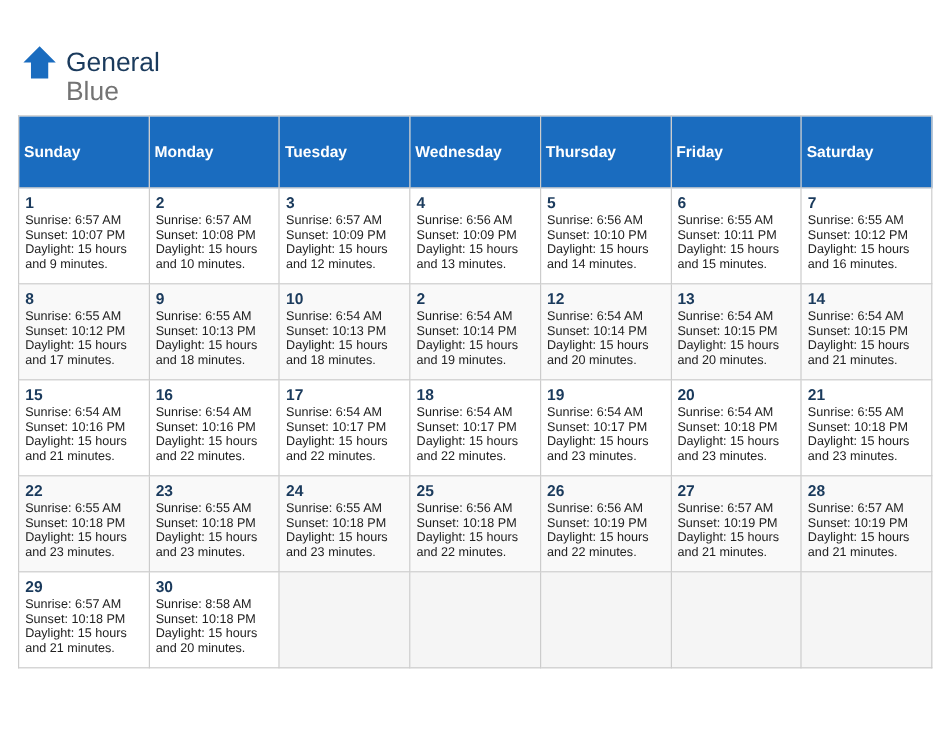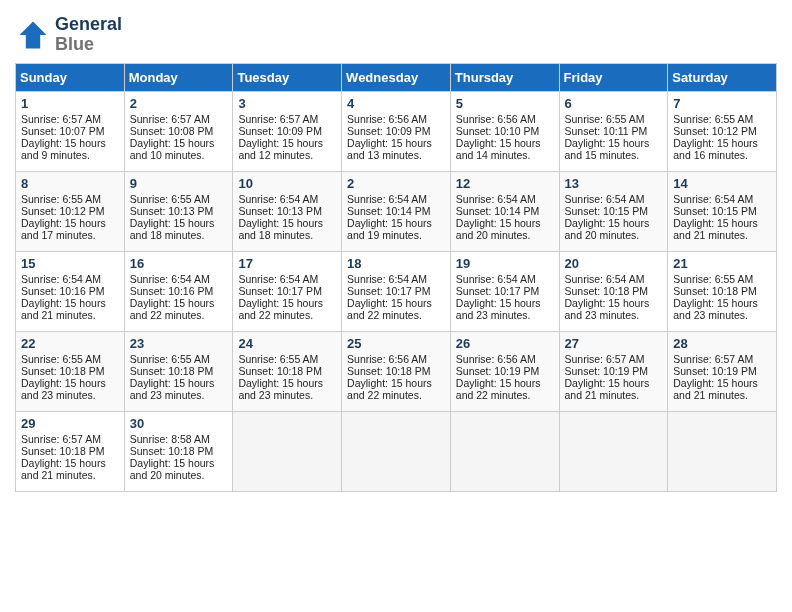--- a/index.html
+++ b/index.html
@@ -15,24 +15,25 @@
       justify-content: space-between;
       align-items: flex-start;
       margin-bottom: 8px;
     }
     .logo {
       display: flex;
       align-items: center;
       gap: 4px;
     }
     .logo-text {
-      font-size: 18px;
-      font-weight: bold;
+      font-size: 22px;
+      font-weight: normal;
       color: #1a3a5c;
       line-height: 1.1;
+      margin-top: 25px;
     }
     .logo-blue { color: #737373; }
     .logo-icon {
       width: 36px;
       height: 36px;
     }
     .title-block {
       text-align: right;
     }
     .month-title {
@@ -46,21 +47,21 @@
     }
     table {
       width: 100%;
       border-collapse: collapse;
     }
     th {
       background-color: #1a6cbf;
       color: white;
       font-size: 13px;
       font-weight: bold;
-      padding: 6px 4px;
+      padding: 22px 4px;
       text-align: left;
       border: 1px solid #ccc;
     }
     td {
       vertical-align: top;
       border: 1px solid #ccc;
       padding: 4px 5px;
       font-size: 10.5px;
       color: #222;
       width: calc(100% / 7);

